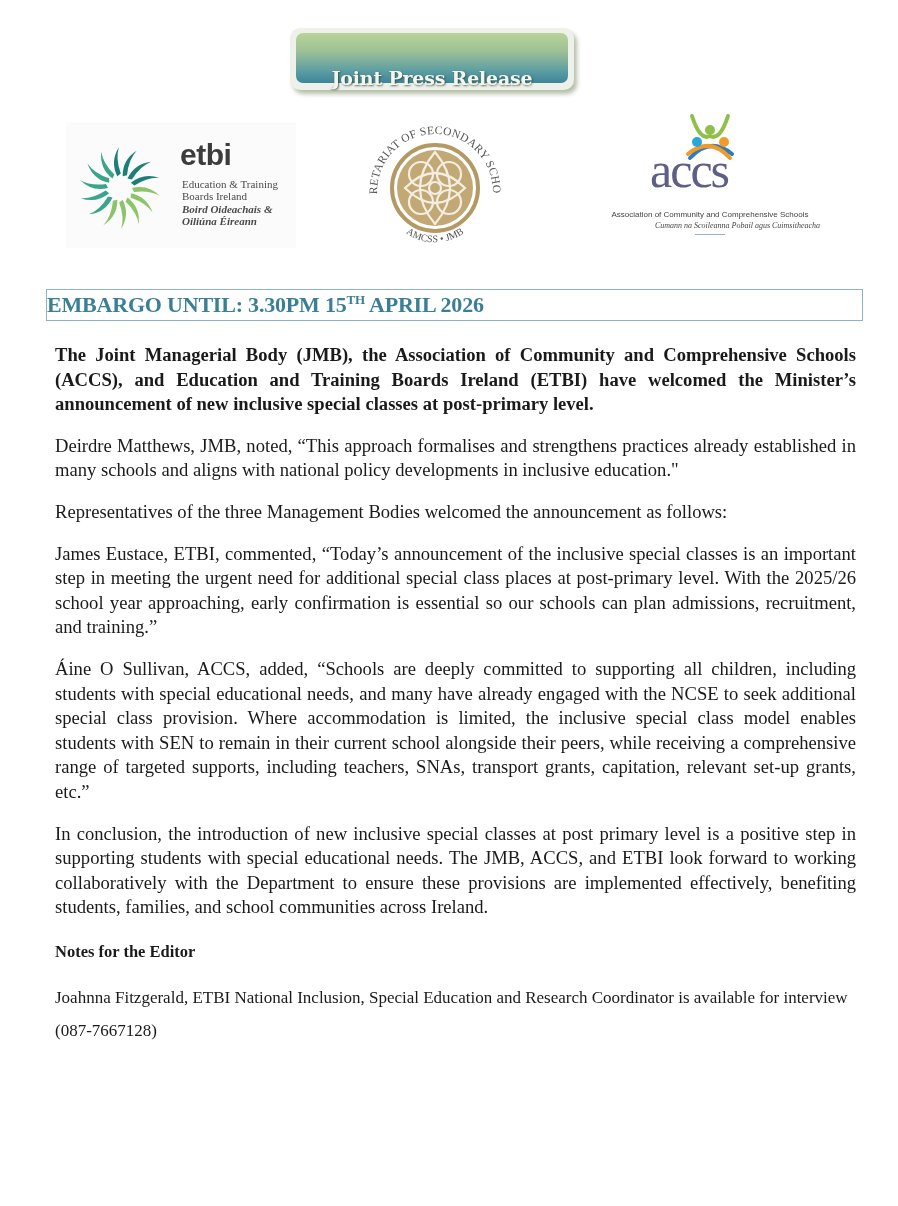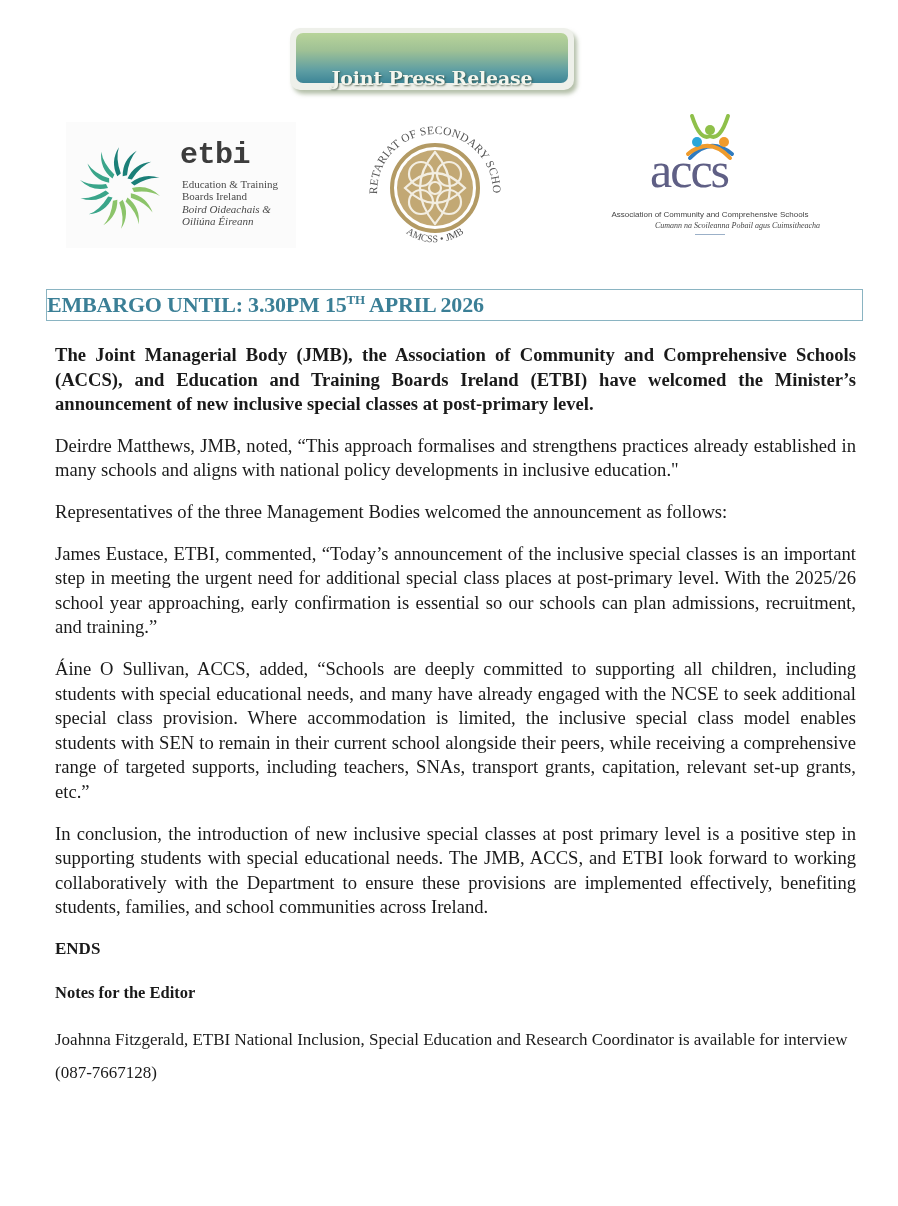--- a/index.html
+++ b/index.html
@@ -7,23 +7,23 @@
 
   .banner-wrap { position: absolute; left: 290px; top: 28px; width: 284px; height: 62px; border-radius: 10px; background: #eef0ea; box-shadow: 3px 4px 4px rgba(120,140,100,0.55); }
   .banner { position: absolute; left: 6px; top: 5px; right: 6px; bottom: 7px; border-radius: 7px;
     background: linear-gradient(to bottom, #b8d49a 0%, #9fc195 35%, #5e9ea3 75%, #3d8597 100%);
     display: flex; align-items: center; justify-content: center; }
   .banner span { color: #f4f6ee; font-weight: bold; font-size: 19px; font-family: "DejaVu Serif", serif; text-shadow: 1px 1px 2px rgba(40,60,40,0.7); letter-spacing: -0.2px; margin-top: 40px; }
 
   .logos { position: absolute; left: 0; top: 100px; width: 898px; height: 170px; }
   .logo-etbi { position: absolute; left: 66px; top: 22px; width: 230px; height: 126px; background: #fbfbfb; }
   .logo-etbi svg.swirl { position: absolute; left: 4px; top: 16px; }
-  .etbi-word { position: absolute; left: 114px; top: 16px; font-family: Liberation Mono, monospace; font-weight: bold; font-size: 30px; color: #3c3c3c; letter-spacing: -0.5px; }
+  .etbi-word { position: absolute; left: 114px; top: 16px; font-family: Liberation Sans, sans-serif; font-weight: bold; font-size: 30px; color: #3c3c3c; letter-spacing: -0.5px; }
   .etbi-line { position: absolute; left: 116px; font-family: "Liberation Serif", serif; font-size: 11px; color: #4a4a4a; line-height: 12px; }
-  .etbi-line.it { font-style: italic; }
+  .etbi-line.it { font-style: italic; font-weight: bold; }
 
   .logo-jmb { position: absolute; left: 355px; top: 10px; width: 160px; height: 150px; }
   .logo-accs { position: absolute; left: 600px; top: 6px; width: 220px; height: 140px; }
   .accs-word { position: absolute; left: 50px; top: 35px; font-family: "Liberation Serif", serif; font-size: 50px; color: #5f5f85; letter-spacing: -2px; text-align: center; }
   .accs-en { position: absolute; left: 0; width: 220px; top: 104px; text-align: center; font-family: "Liberation Sans", sans-serif; font-size: 8px; color: #444; }
   .accs-ga { position: absolute; left: 0; width: 220px; top: 115px; text-align: right; font-family: "Liberation Serif", serif; font-style: italic; font-size: 8px; color: #444; }
   .accs-rule { position: absolute; left: 95px; top: 128px; width: 30px; height: 1px; background: #9bb0c8; }
 
   .embargo { position: absolute; left: 46px; top: 289px; width: 817px; height: 32px; border: 1.5px solid #8ab4c2; display: flex; align-items: center; box-sizing: border-box; }
   .embargo-text { color: #3b7f96; font-weight: bold; font-size: 22px; font-family: "Liberation Serif", serif; letter-spacing: -0.2px; }
@@ -119,16 +119,15 @@
   <div class="embargo-text"><span>EMBARGO UNTIL: 3.30PM 15</span><sup>TH</sup><span> APRIL 2026</span></div>
 </div>
 
 <div class="content">
   <p class="lead">The Joint Managerial Body (JMB), the Association of Community and Comprehensive Schools (ACCS), and Education and Training Boards Ireland (ETBI) have welcomed the Minister’s announcement of new inclusive special classes at post-primary level.</p>
   <p>Deirdre Matthews, JMB, noted, “This approach formalises and strengthens practices already established in many schools and aligns with national policy developments in inclusive education."</p>
   <p>Representatives of the three Management Bodies welcomed the announcement as follows:</p>
   <p>James Eustace, ETBI, commented, “Today’s announcement of the inclusive special classes is an important step in meeting the urgent need for additional special class places at post-primary level. With the 2025/26 school year approaching, early confirmation is essential so our schools can plan admissions, recruitment, and training.”</p>
   <p>Áine O Sullivan, ACCS, added, “Schools are deeply committed to supporting all children, including students with special educational needs, and many have already engaged with the NCSE to seek additional special class provision. Where accommodation is limited, the inclusive special class model enables students with SEN to remain in their current school alongside their peers, while receiving a comprehensive range of targeted supports, including teachers, SNAs, transport grants, capitation, relevant set-up grants, etc.”</p>
   <p>In conclusion, the introduction of new inclusive special classes at post primary level is a positive step in supporting students with special educational needs. The JMB, ACCS, and ETBI look forward to working collaboratively with the Department to ensure these provisions are implemented effectively, benefiting students, families, and school communities across Ireland.</p>
-  <p class="ends">ENDS</p>
   <p class="notes-h">Notes for the Editor</p>
   <p class="notes">Joahnna Fitzgerald, ETBI National Inclusion, Special Education and Research Coordinator is available for interview (087-7667128)</p>
 </div>
 
 </body></html>

